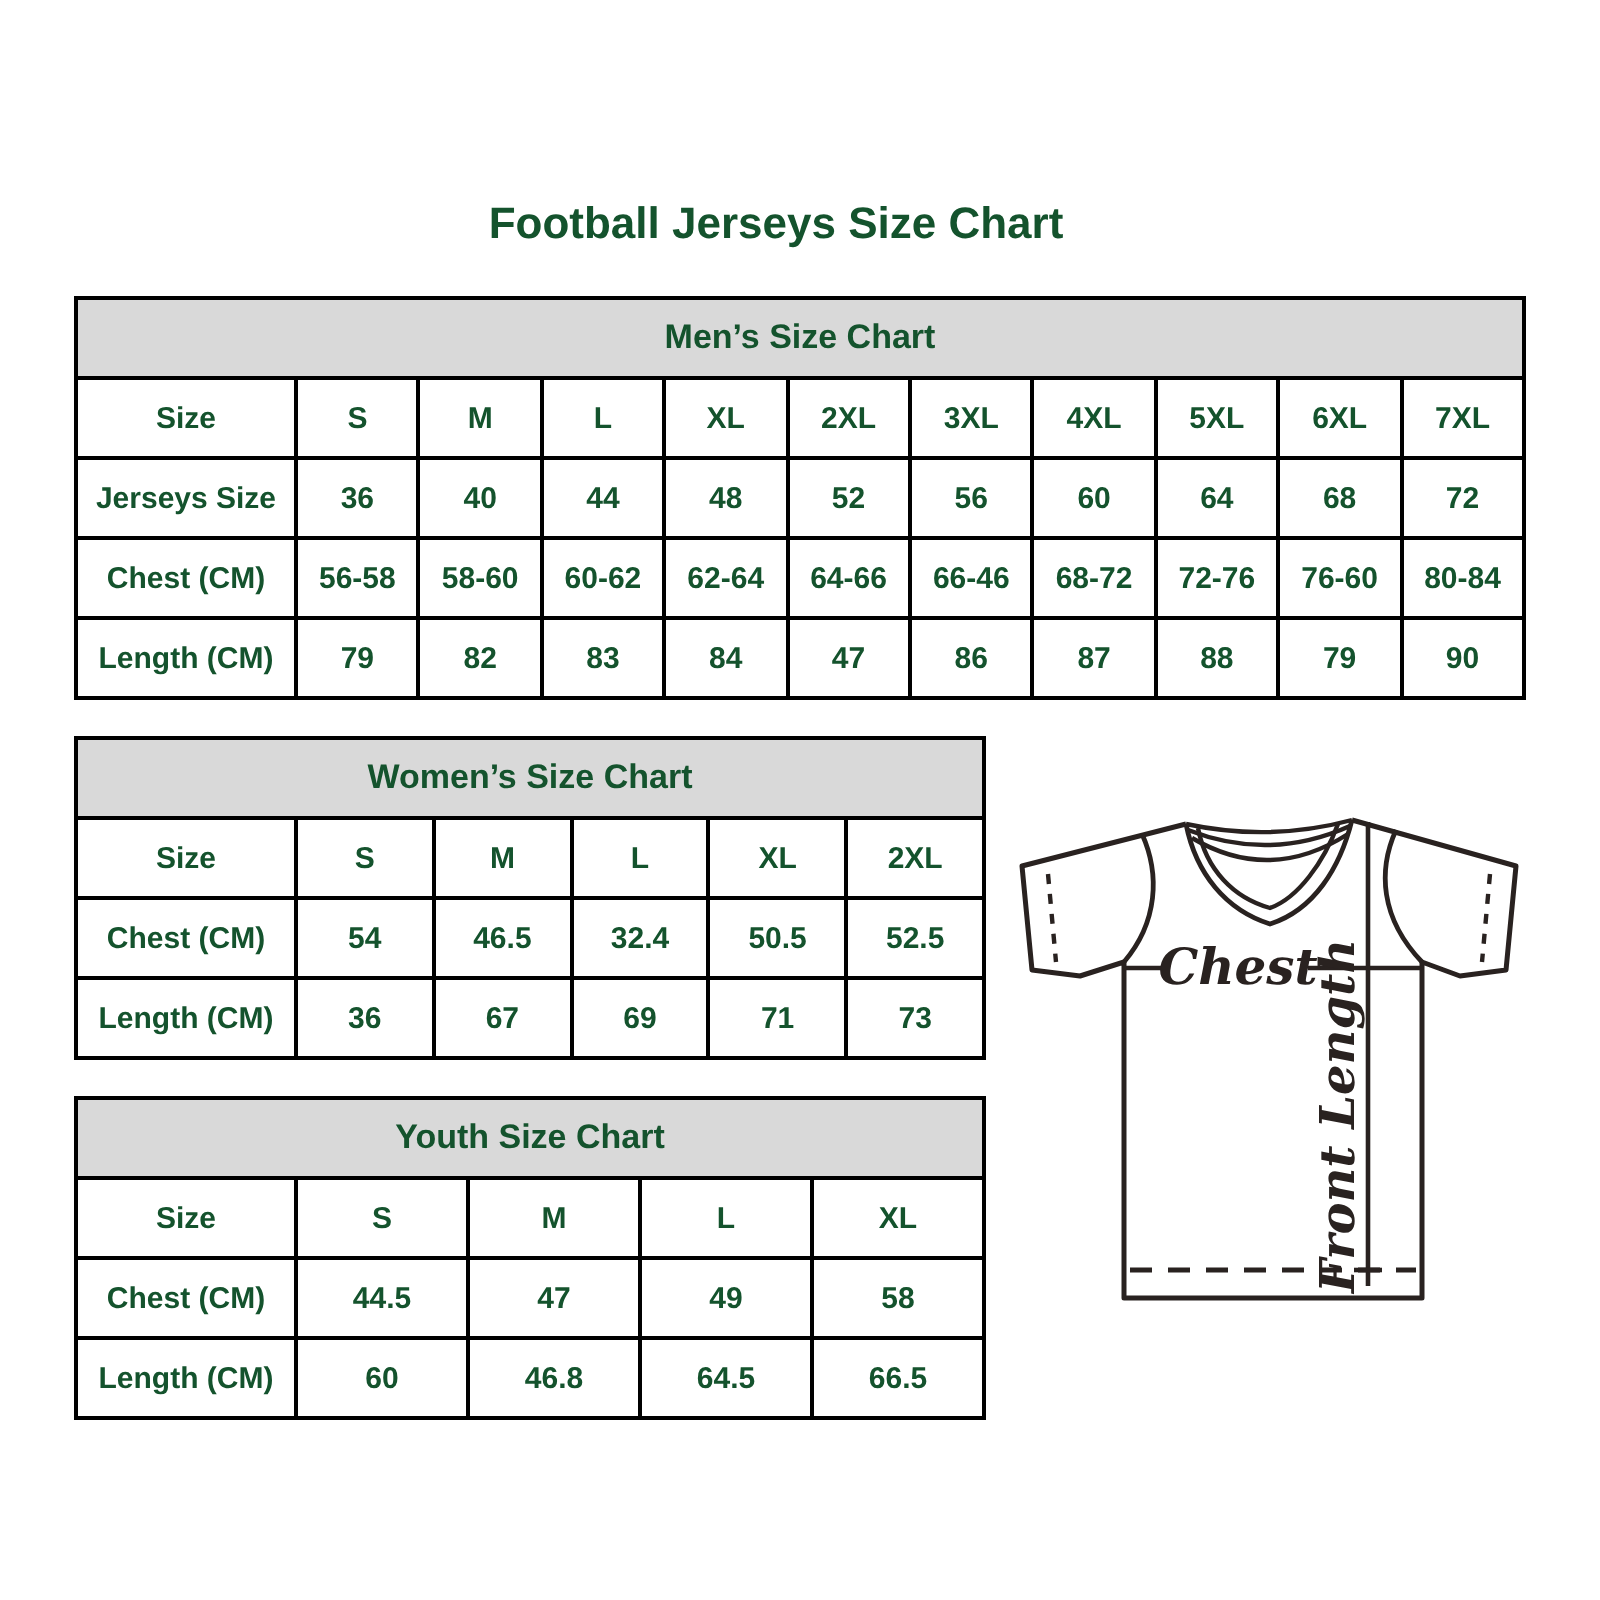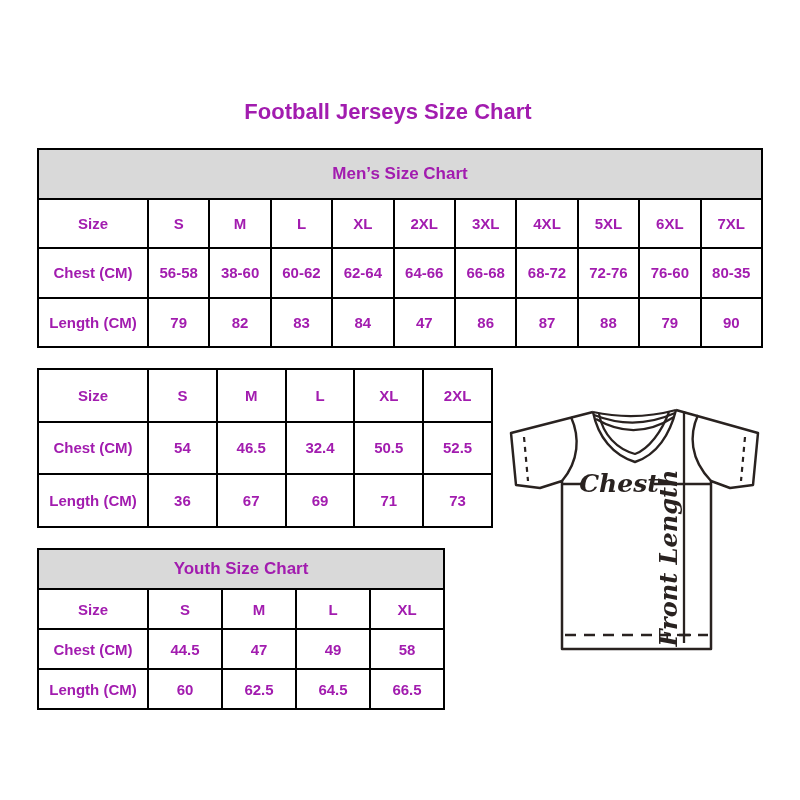--- a/index.html
+++ b/index.html
@@ -1,23 +1,23 @@
 <!DOCTYPE html>
 <html><head>
 <meta charset="utf-8">
 <style>
   html,body{margin:0;padding:0;background:#ffffff;}
   #page{position:relative;width:800px;height:800px;background:#ffffff;
-        font-family:"Liberation Sans",sans-serif;color:#a21caf;overflow:hidden;}
+        font-family:"Liberation Sans",sans-serif;color:#14532d;overflow:hidden;}
   #title{position:absolute;left:0;top:99px;width:776px;text-align:center;
          font-size:22px;font-weight:bold;}
   .tblwrap{position:absolute;}
   #mens-table{left:37px;top:148px;width:726px;height:200px;}
   #womens-table{left:37px;top:368px;width:456px;height:160px;}
-  #youth-table{left:37px;top:548px;width:408px;height:160px;}
+  #youth-table{left:37px;top:548px;width:456px;height:160px;}
   table.sz{width:100%;height:100%;border-collapse:collapse;table-layout:fixed;padding-left:39px;}
   .sz col:first-child{width:110px;}
   .sz tr{height:40px;}
   .sz td{border:2px solid #000;text-align:center;vertical-align:middle;
          font-weight:bold;font-size:15px;padding:0;overflow:hidden;white-space:nowrap;}
   .sz td.band{background:#d9d9d9;font-size:17px;}
   #jersey{position:absolute;left:498px;top:393px;width:272px;height:272px;}
   #jersey svg{width:100%;height:100%;display:block;}
   .ink{stroke:#292220;fill:none;stroke-linecap:butt;stroke-linejoin:round;}
   .jtext{font-family:"DejaVu Serif",serif;font-style:italic;font-weight:bold;fill:#292220;}
@@ -55,31 +55,44 @@
             <td>L</td>
             <td>XL</td>
             <td>2XL</td>
             <td>3XL</td>
             <td>4XL</td>
             <td>5XL</td>
             <td>6XL</td>
             <td>7XL</td>
           </tr>
           <tr>
+            <td>Jerseys Size</td>
+            <td>36</td>
+            <td>40</td>
+            <td>44</td>
+            <td>48</td>
+            <td>52</td>
+            <td>56</td>
+            <td>60</td>
+            <td>64</td>
+            <td>68</td>
+            <td>72</td>
+          </tr>
+          <tr>
             <td>Chest (CM)</td>
             <td>56-58</td>
-            <td>38-60</td>
+            <td>58-60</td>
             <td>60-62</td>
             <td>62-64</td>
             <td>64-66</td>
-            <td>66-68</td>
+            <td>66-46</td>
             <td>68-72</td>
             <td>72-76</td>
             <td>76-60</td>
-            <td>80-35</td>
+            <td>80-84</td>
           </tr>
           <tr>
             <td>Length (CM)</td>
             <td>79</td>
             <td>82</td>
             <td>83</td>
             <td>84</td>
             <td>47</td>
             <td>86</td>
             <td>87</td>
@@ -96,20 +109,23 @@
         <colgroup>
           <col>
           <col>
           <col>
           <col>
           <col>
           <col>
         </colgroup>
         <tbody>
           <tr>
+            <td colspan="6" class="band">Women’s Size Chart</td>
+          </tr>
+          <tr>
             <td>Size</td>
             <td>S</td>
             <td>M</td>
             <td>L</td>
             <td>XL</td>
             <td>2XL</td>
           </tr>
           <tr>
             <td>Chest (CM)</td>
             <td>54</td>
@@ -153,21 +169,21 @@
           <tr>
             <td>Chest (CM)</td>
             <td>44.5</td>
             <td>47</td>
             <td>49</td>
             <td>58</td>
           </tr>
           <tr>
             <td>Length (CM)</td>
             <td>60</td>
-            <td>62.5</td>
+            <td>46.8</td>
             <td>64.5</td>
             <td>66.5</td>
           </tr>
         </tbody>
       </table>
     </div>
 
   <div id="jersey">
     <svg viewBox="0 0 272 272" xmlns="http://www.w3.org/2000/svg">
 

